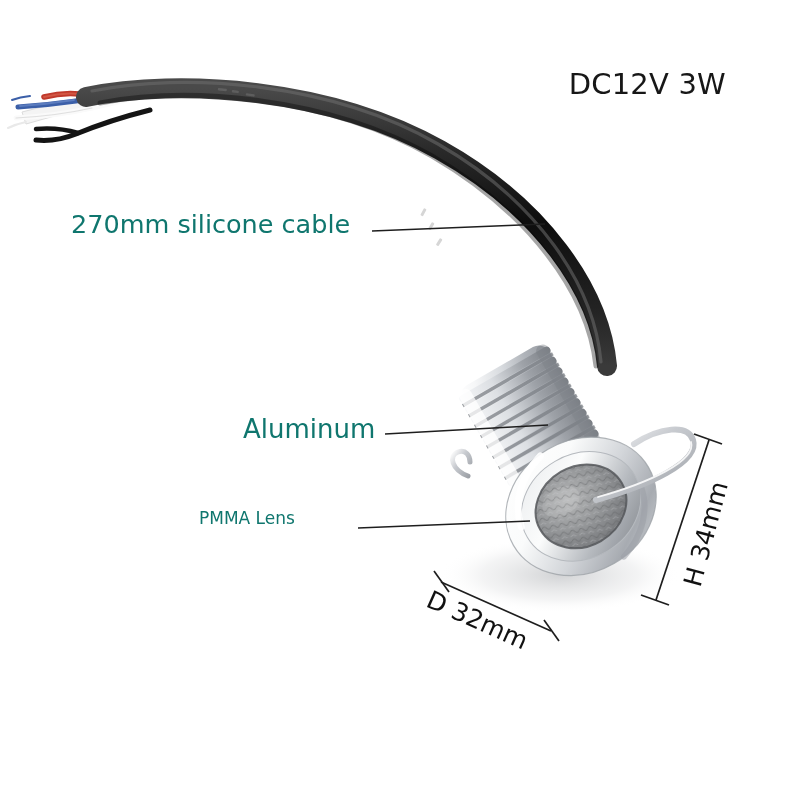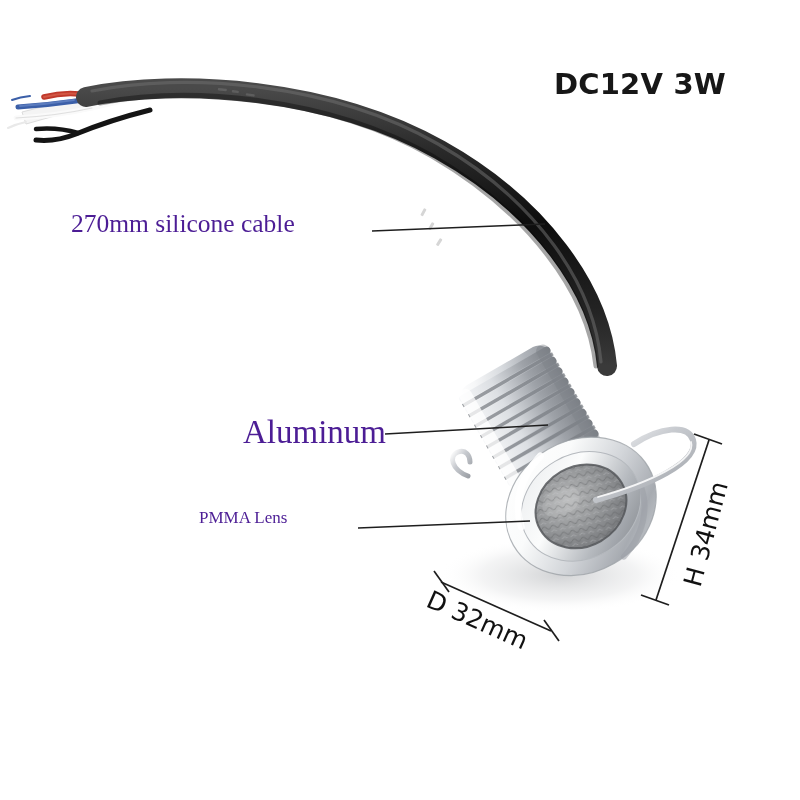--- a/index.html
+++ b/index.html
@@ -21,44 +21,43 @@
   
   #photo {
     position: absolute;
     left: 0; top: 0;
     width: 800px;
     height: 800px;
   }
   
   .anno {
     position: absolute;
-    color: #4c1d95;
+    color: #0f766e;
     white-space: nowrap;
     font-weight: 400;
-    font-family: Liberation Serif, serif;
   }
   #title-spec {
     position: absolute;
     right: 74px;
     top: 67px;
     font-size: 29px;
-    font-weight: bold;
+    font-weight: normal;
     color: #171717;
     letter-spacing: 0.2px;
     white-space: nowrap;
   }
   #label-cable {
     left: 71px;
     top: 209px;
     font-size: 25.5px;
   }
   #label-aluminum {
     left: 243px;
     top: 414px;
-    font-size: 33px;
+    font-size: 26px;
   }
   #label-lens {
     left: 199px;
     top: 508px;
     font-size: 17px;
   }
   .dim-text {
     position: absolute;
     color: #111;
     font-size: 25px;

